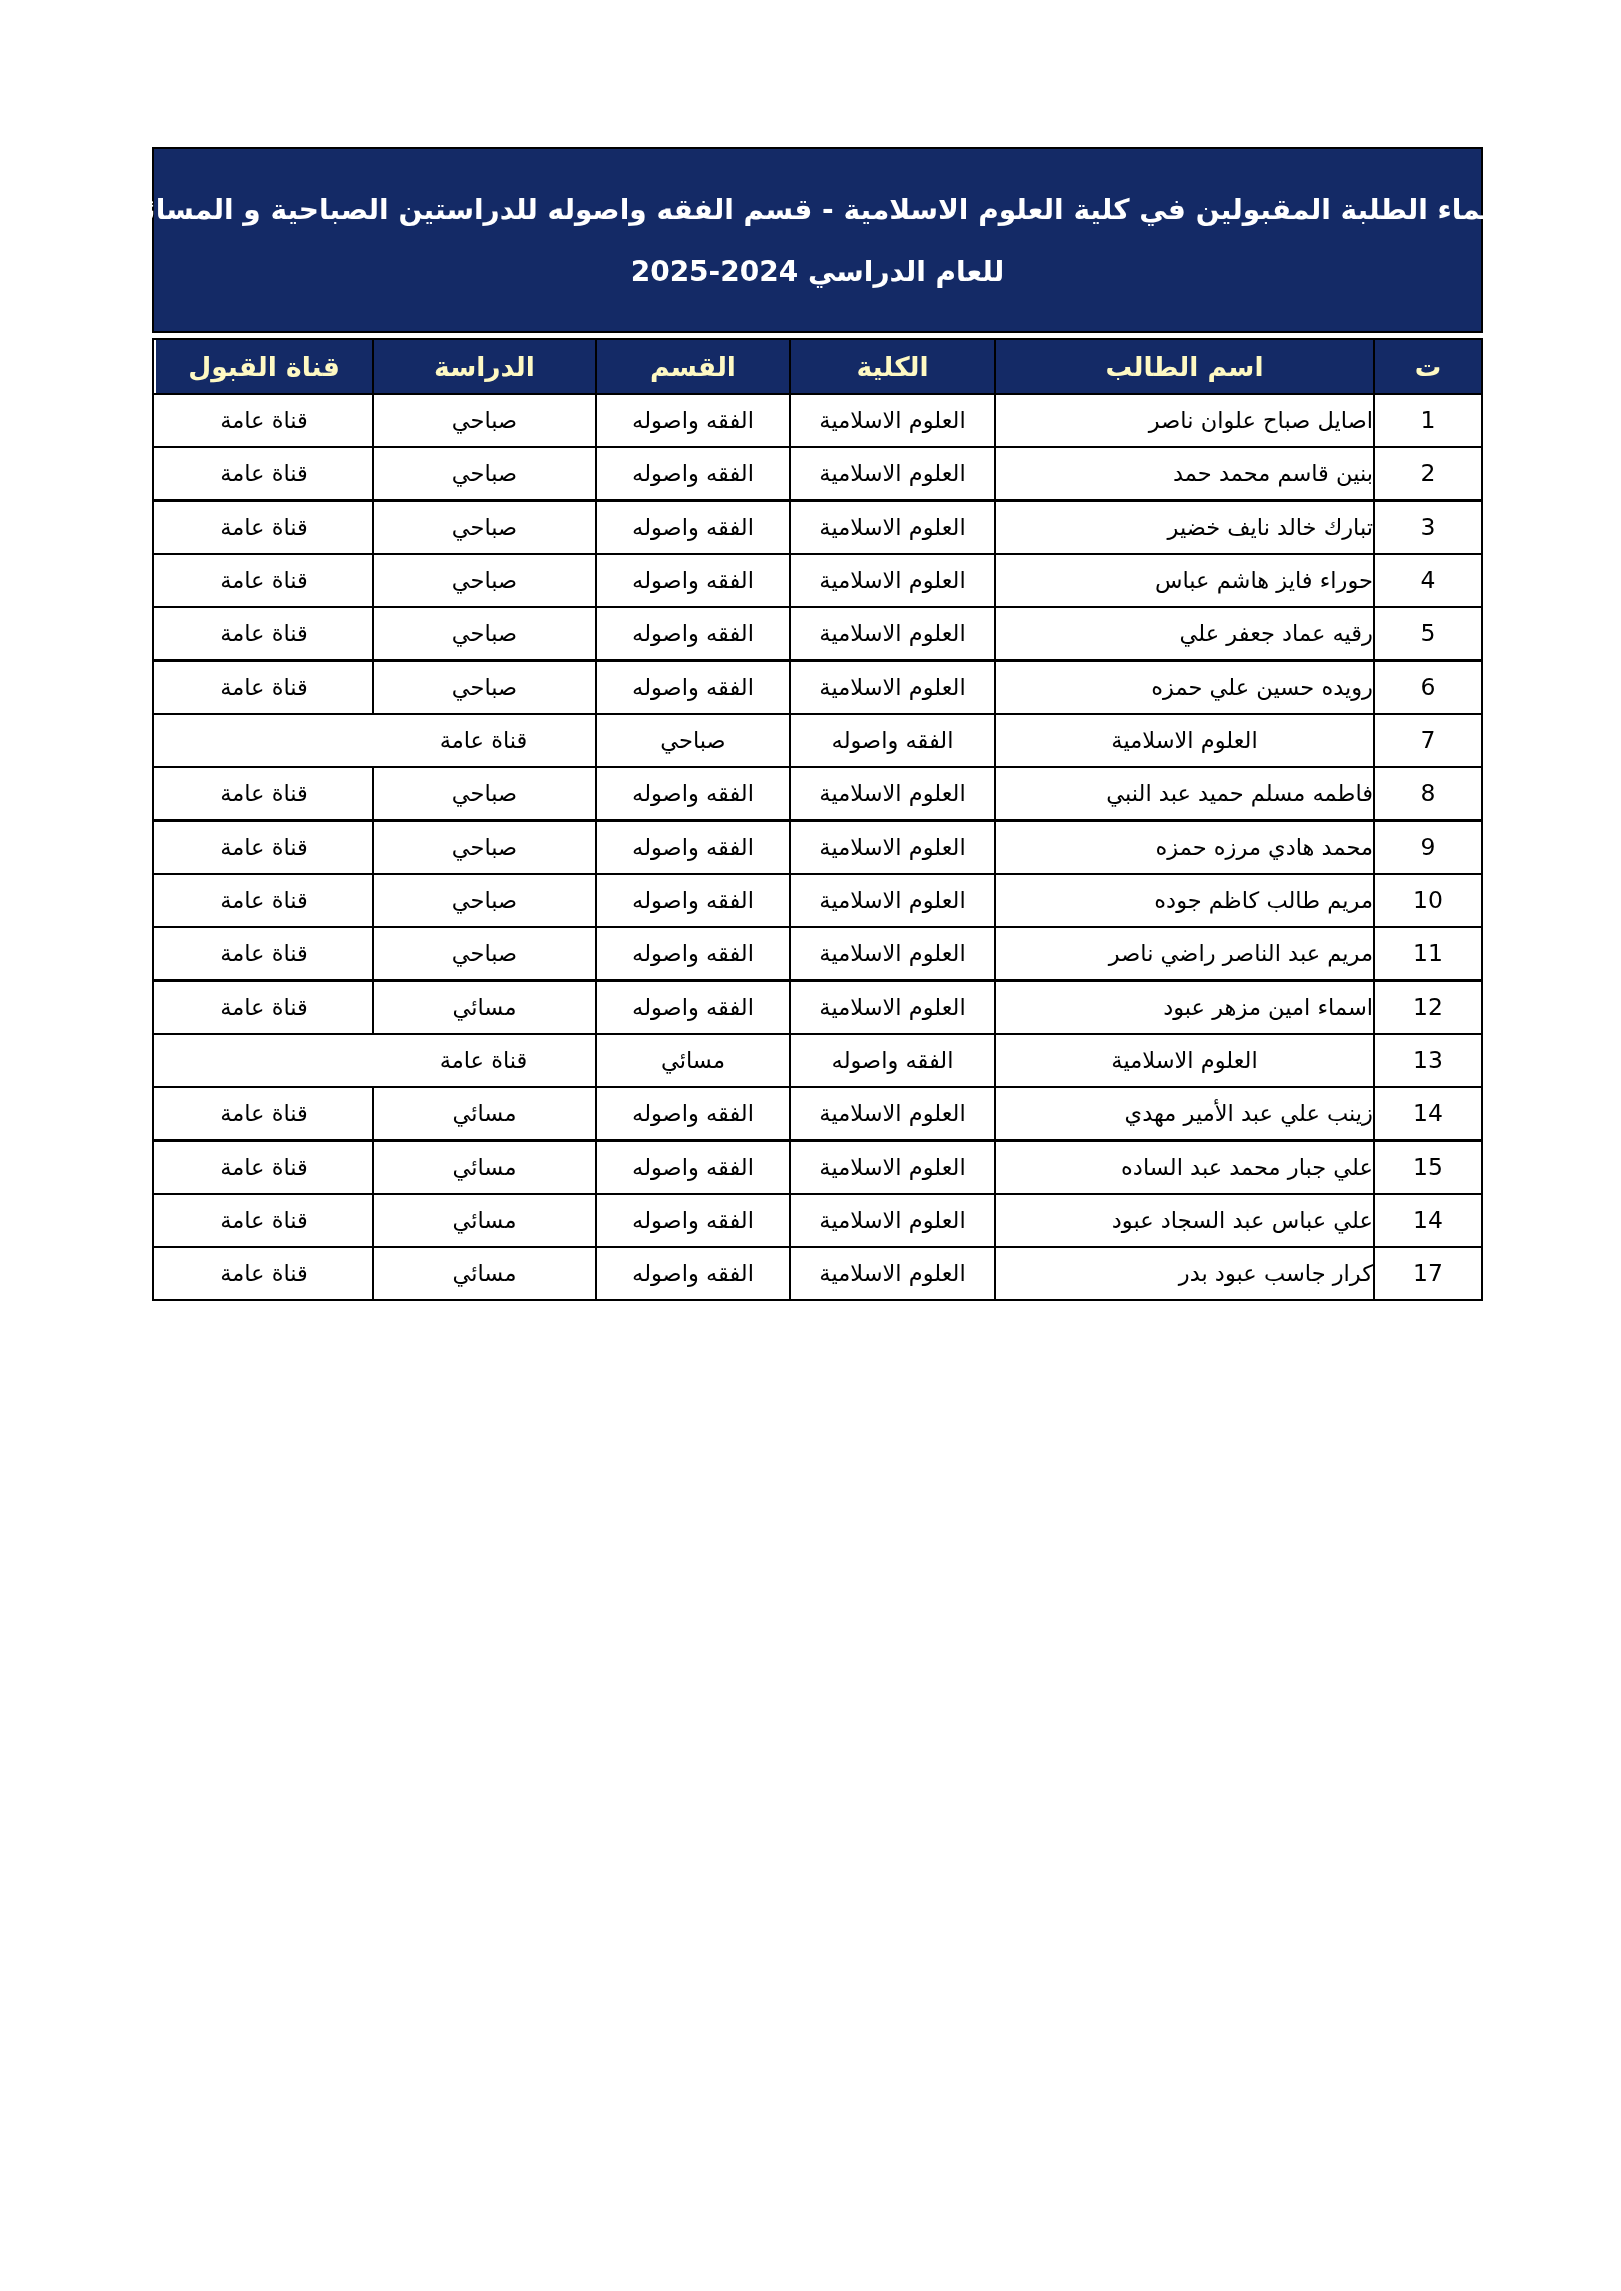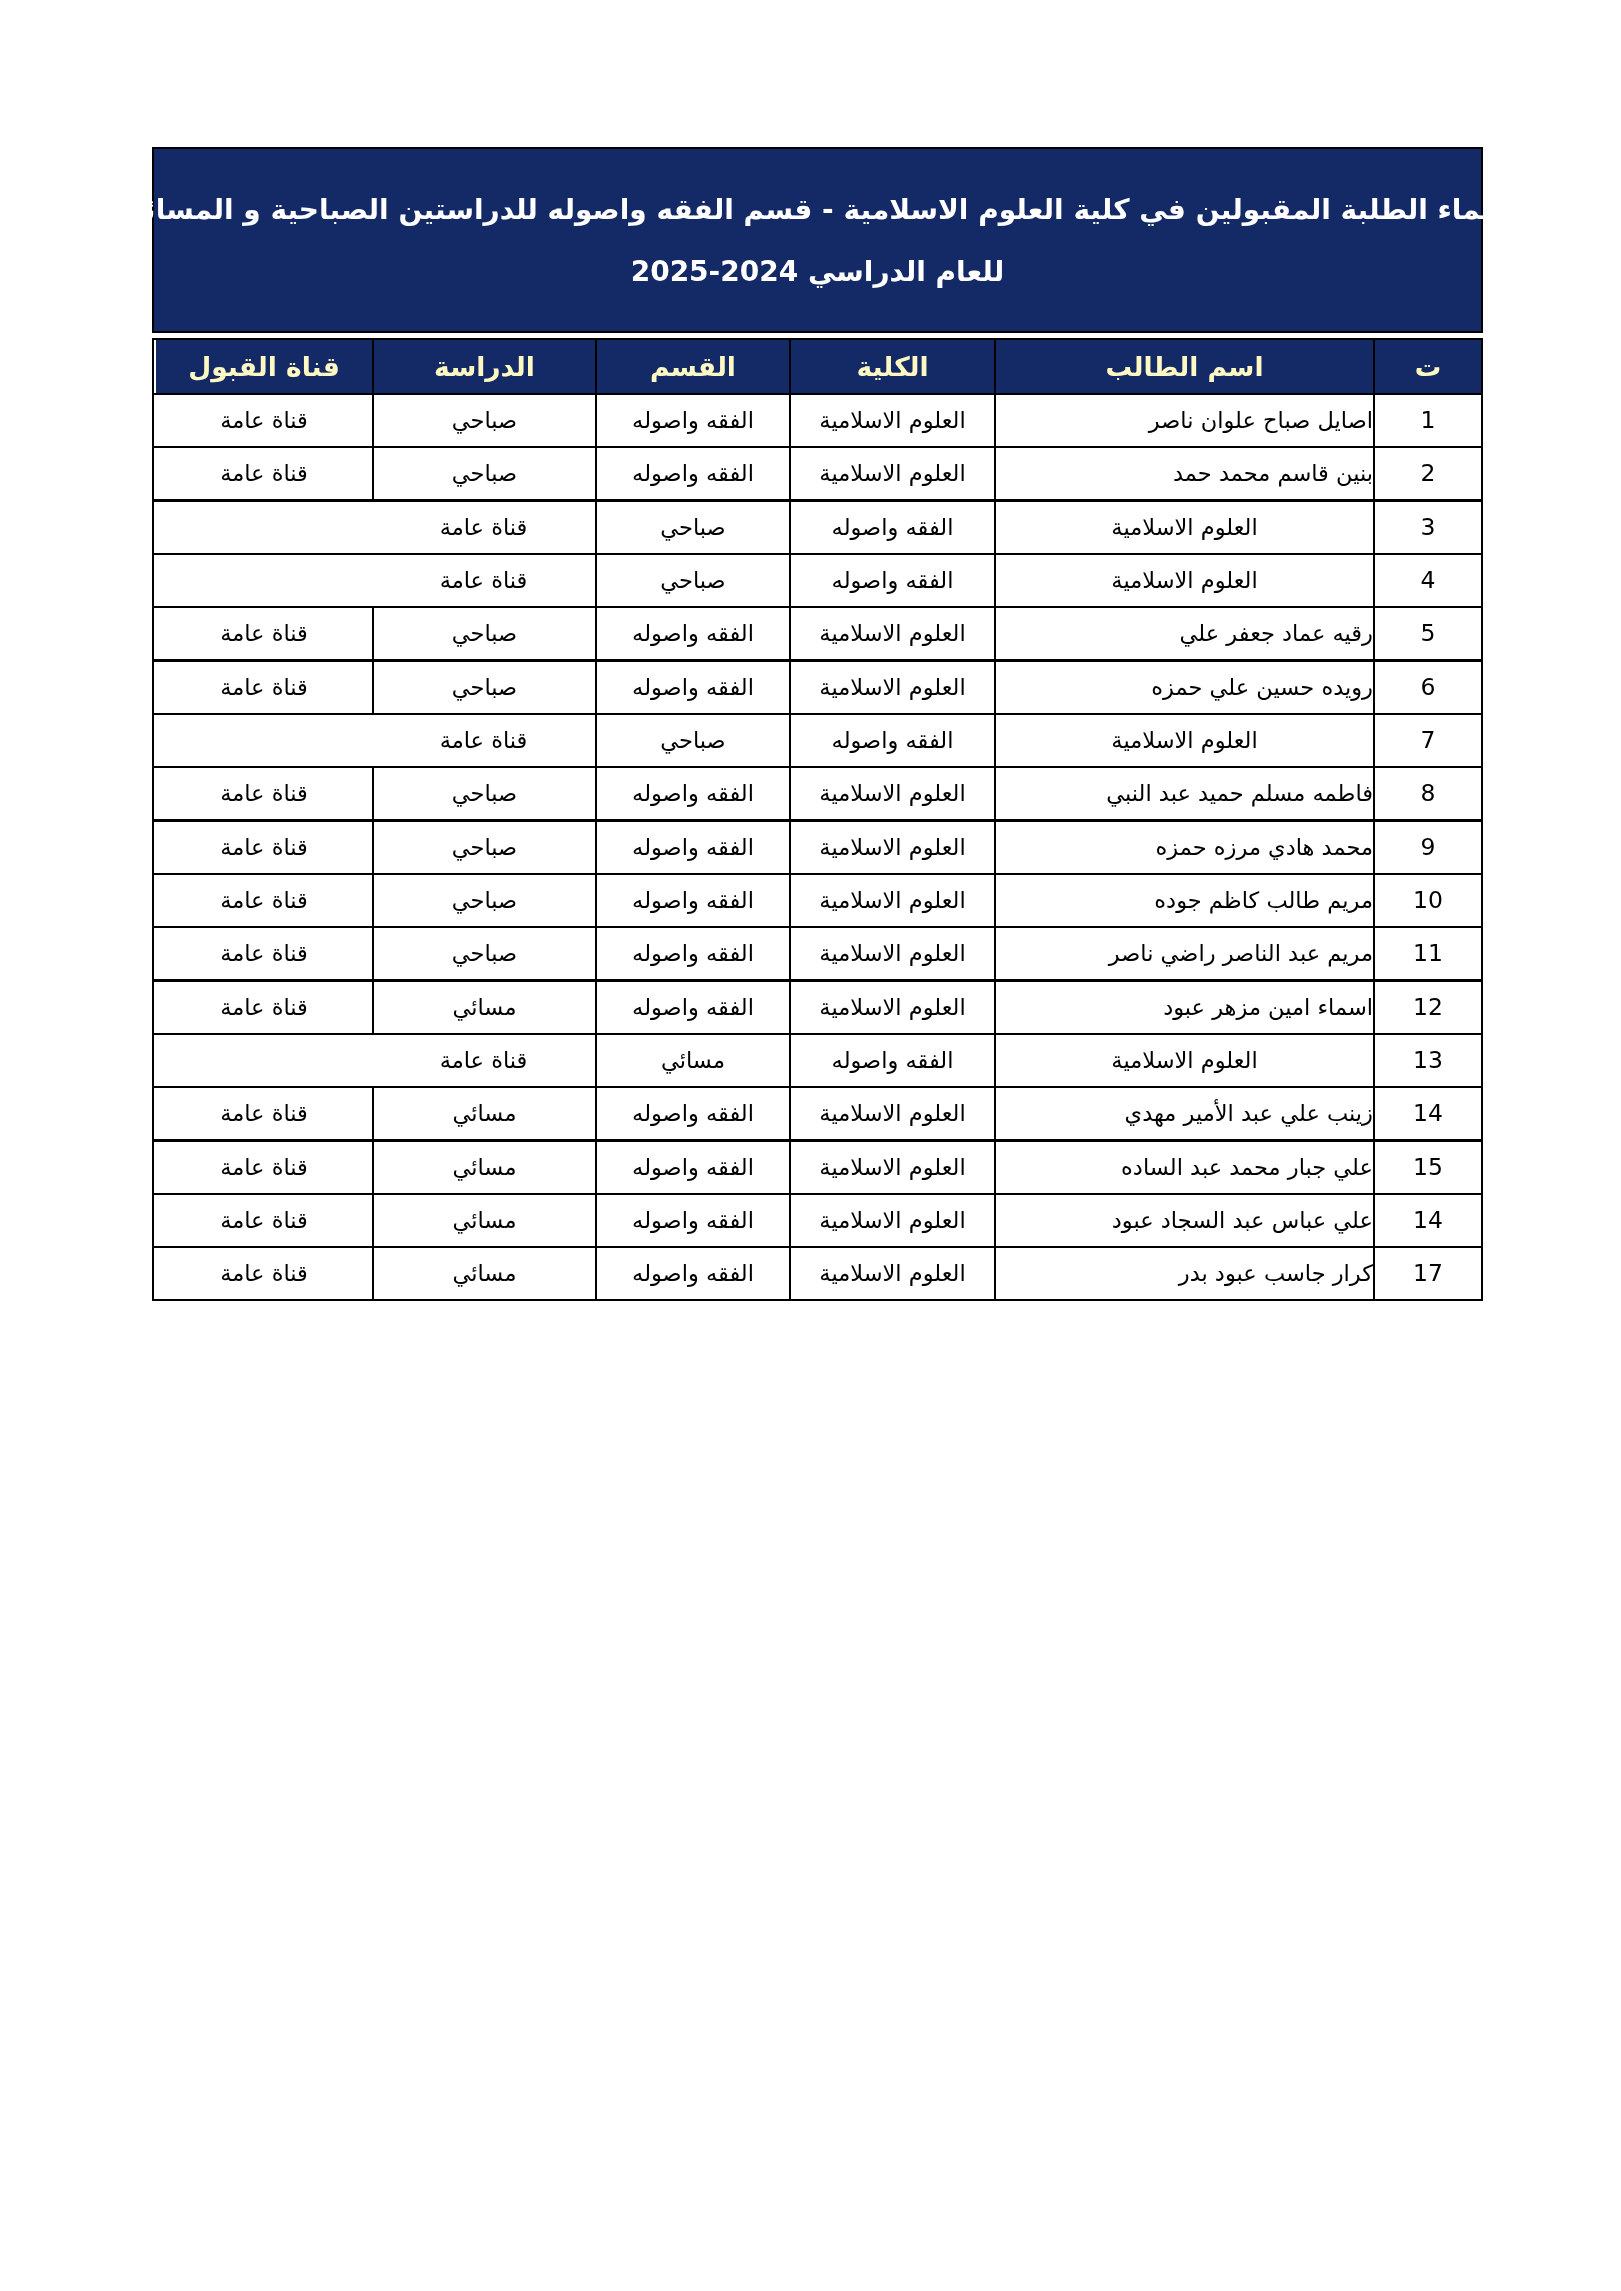--- a/index.html
+++ b/index.html
@@ -134,27 +134,29 @@
           <div class="t-row data thick">
     <div class="t-cell cell-no">2</div>
     <div class="t-cell cell-name">بنين قاسم محمد حمد</div>
     <div class="t-cell cell-college">العلوم الاسلامية</div>
     <div class="t-cell cell-department">الفقه واصوله</div>
     <div class="t-cell cell-study">صباحي</div>
     <div class="t-cell cell-admission">قناة عامة</div>
   </div>
           <div class="t-row data">
     <div class="t-cell cell-no">3</div>
+    <div class="t-cell cell-name">تبارك خالد نايف خضير</div>
     <div class="t-cell cell-college">العلوم الاسلامية</div>
     <div class="t-cell cell-department">الفقه واصوله</div>
     <div class="t-cell cell-study">صباحي</div>
     <div class="t-cell cell-admission">قناة عامة</div>
   </div>
           <div class="t-row data">
     <div class="t-cell cell-no">4</div>
+    <div class="t-cell cell-name">حوراء فايز هاشم عباس</div>
     <div class="t-cell cell-college">العلوم الاسلامية</div>
     <div class="t-cell cell-department">الفقه واصوله</div>
     <div class="t-cell cell-study">صباحي</div>
     <div class="t-cell cell-admission">قناة عامة</div>
   </div>
           <div class="t-row data thick">
     <div class="t-cell cell-no">5</div>
     <div class="t-cell cell-name">رقيه عماد جعفر علي</div>
     <div class="t-cell cell-college">العلوم الاسلامية</div>
     <div class="t-cell cell-department">الفقه واصوله</div>

